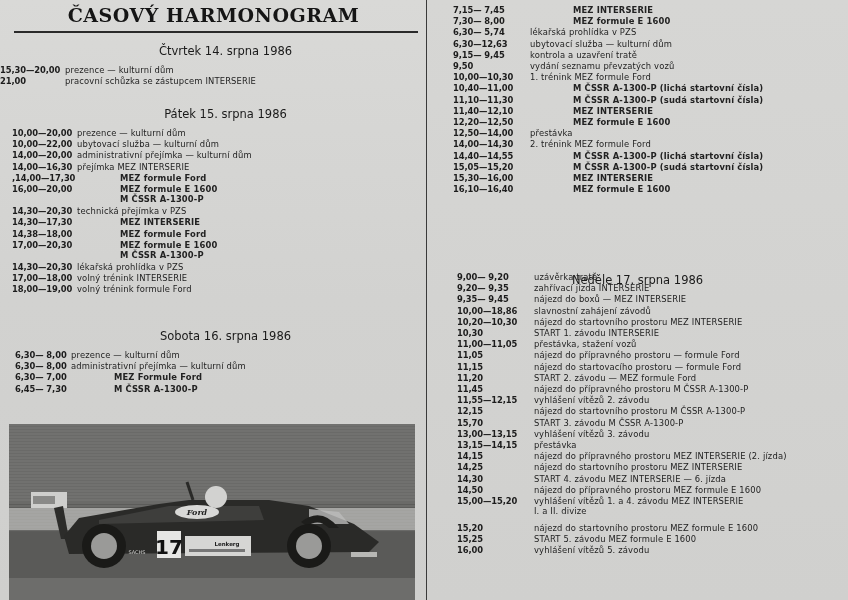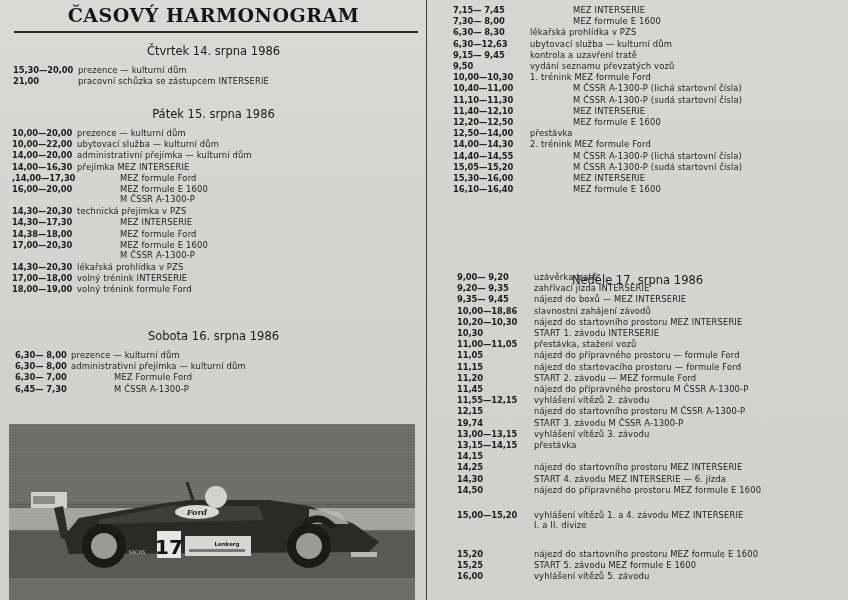--- a/index.html
+++ b/index.html
@@ -26,47 +26,47 @@
     font-family: "DejaVu Serif", "Liberation Serif", serif;
     font-weight: bold; font-size: 19px; letter-spacing: 0.5px; color: #151515;
   }
   .title-rule {
     position: absolute; left: 14px; top: 31px; width: 404px; height: 1.5px;
     background: #2a2a2a;
   }
   .day-heading {
     position: absolute; text-align: center; font-size: 11.5px; color: #1a1a1a;
   }
-  .left .day-heading { left: 0; width: 427px; }
+  .left .day-heading { left: 12px; width: 427px; }
   .right .day-heading { left: 0; width: 421px; margin-top: 25px; }
   .rows { position: absolute; }
   .row { display: flex; font-size: 8.4px; line-height: 11.2px; white-space: nowrap; }
   .row .time { font-weight: bold; letter-spacing: -0.1px; }
   .left .row .time { width: 65px; }
   .right .row .time { width: 77px; }
   .row .act { color: #222; letter-spacing: 0.15px; }
-  .row .act.ind1 { padding-left: 43px; }
+  .row .act.ind1 { padding-left: 43px; font-weight: bold; }
   .spaced { letter-spacing: 2.2px; }
   .photo {
     position: absolute; left: 9px; top: 424px; width: 406px; height: 184px;
     background: #6d6d6b; overflow: hidden;
   }
   .photo svg { display: block; }
 </style>
 </head>
 <body>
 
 <div class="spread">
 
   <div class="page left">
     <div class="title">ČASOVÝ HARMONOGRAM</div>
     <div class="title-rule"></div>
 
     <div class="day-heading" style="top:44px">Čtvrtek 14. srpna 1986</div>
-    <div class="rows" style="left:13px; top:65px">
+    <div class="rows" style="left:0; top:65px">
       <div class="row">
           <span class="time">15,30—20,00</span>
           <span class="act">prezence — kulturní dům</span>
         </div>
       <div class="row">
           <span class="time">21,00</span>
           <span class="act">pracovní schůzka se zástupcem INTERSERIE</span>
         </div>
     </div>
 
@@ -206,21 +206,21 @@
     <div class="rows" style="left:26px; top:5px">
       <div class="row">
           <span class="time">7,15— 7,45</span>
           <span class="act ind1">MEZ INTERSERIE</span>
         </div>
       <div class="row">
           <span class="time">7,30— 8,00</span>
           <span class="act ind1">MEZ formule E 1600</span>
         </div>
       <div class="row">
-          <span class="time">6,30— 8,30</span>
+          <span class="time">6,30— 5,74</span>
           <span class="act">lékařská prohlídka v PZS</span>
         </div>
       <div class="row">
           <span class="time">6,30—12,63</span>
           <span class="act">ubytovací služba — kulturní dům</span>
         </div>
       <div class="row">
           <span class="time">9,15— 9,45</span>
           <span class="act">kontrola a uzavření tratě</span>
         </div>
@@ -322,51 +322,52 @@
         </div>
       <div class="row">
           <span class="time">11,55—12,15</span>
           <span class="act">vyhlášení vítězů 2. závodu</span>
         </div>
       <div class="row">
           <span class="time">12,15</span>
           <span class="act">nájezd do startovního prostoru M ČSSR A-1300-P</span>
         </div>
       <div class="row">
-          <span class="time">19,74</span>
+          <span class="time">15,70</span>
           <span class="act">START 3. závodu M ČSSR A-1300-P</span>
         </div>
       <div class="row">
           <span class="time">13,00—13,15</span>
           <span class="act">vyhlášení vítězů 3. závodu</span>
         </div>
       <div class="row">
           <span class="time">13,15—14,15</span>
           <span class="act spaced">přestávka</span>
         </div>
       <div class="row">
           <span class="time">14,15</span>
+          <span class="act">nájezd do přípravného prostoru MEZ INTERSERIE (2. jízda)</span>
         </div>
       <div class="row">
           <span class="time">14,25</span>
           <span class="act">nájezd do startovního prostoru MEZ INTERSERIE</span>
         </div>
       <div class="row">
           <span class="time">14,30</span>
           <span class="act">START 4. závodu MEZ INTERSERIE — 6. jízda</span>
         </div>
       <div class="row">
           <span class="time">14,50</span>
           <span class="act">nájezd do přípravného prostoru MEZ formule E 1600</span>
         </div>
-      <div class="row" style="line-height:9.5px; margin-top:15px">
+      <div class="row" style="line-height:9.5px; margin-top:1px">
           <span class="time">15,00—15,20</span>
           <span class="act">vyhlášení vítězů 1. a 4. závodu MEZ INTERSERIE</span>
         </div>
-      <div class="row" style="line-height:9.5px; margin-bottom:19px">
+      <div class="row" style="line-height:9.5px; margin-bottom:7px">
           <span class="time"></span>
           <span class="act">I. a II. divize</span>
         </div>
       <div class="row">
           <span class="time">15,20</span>
           <span class="act">nájezd do startovního prostoru MEZ formule E 1600</span>
         </div>
       <div class="row">
           <span class="time">15,25</span>
           <span class="act">START 5. závodu MEZ formule E 1600</span>

